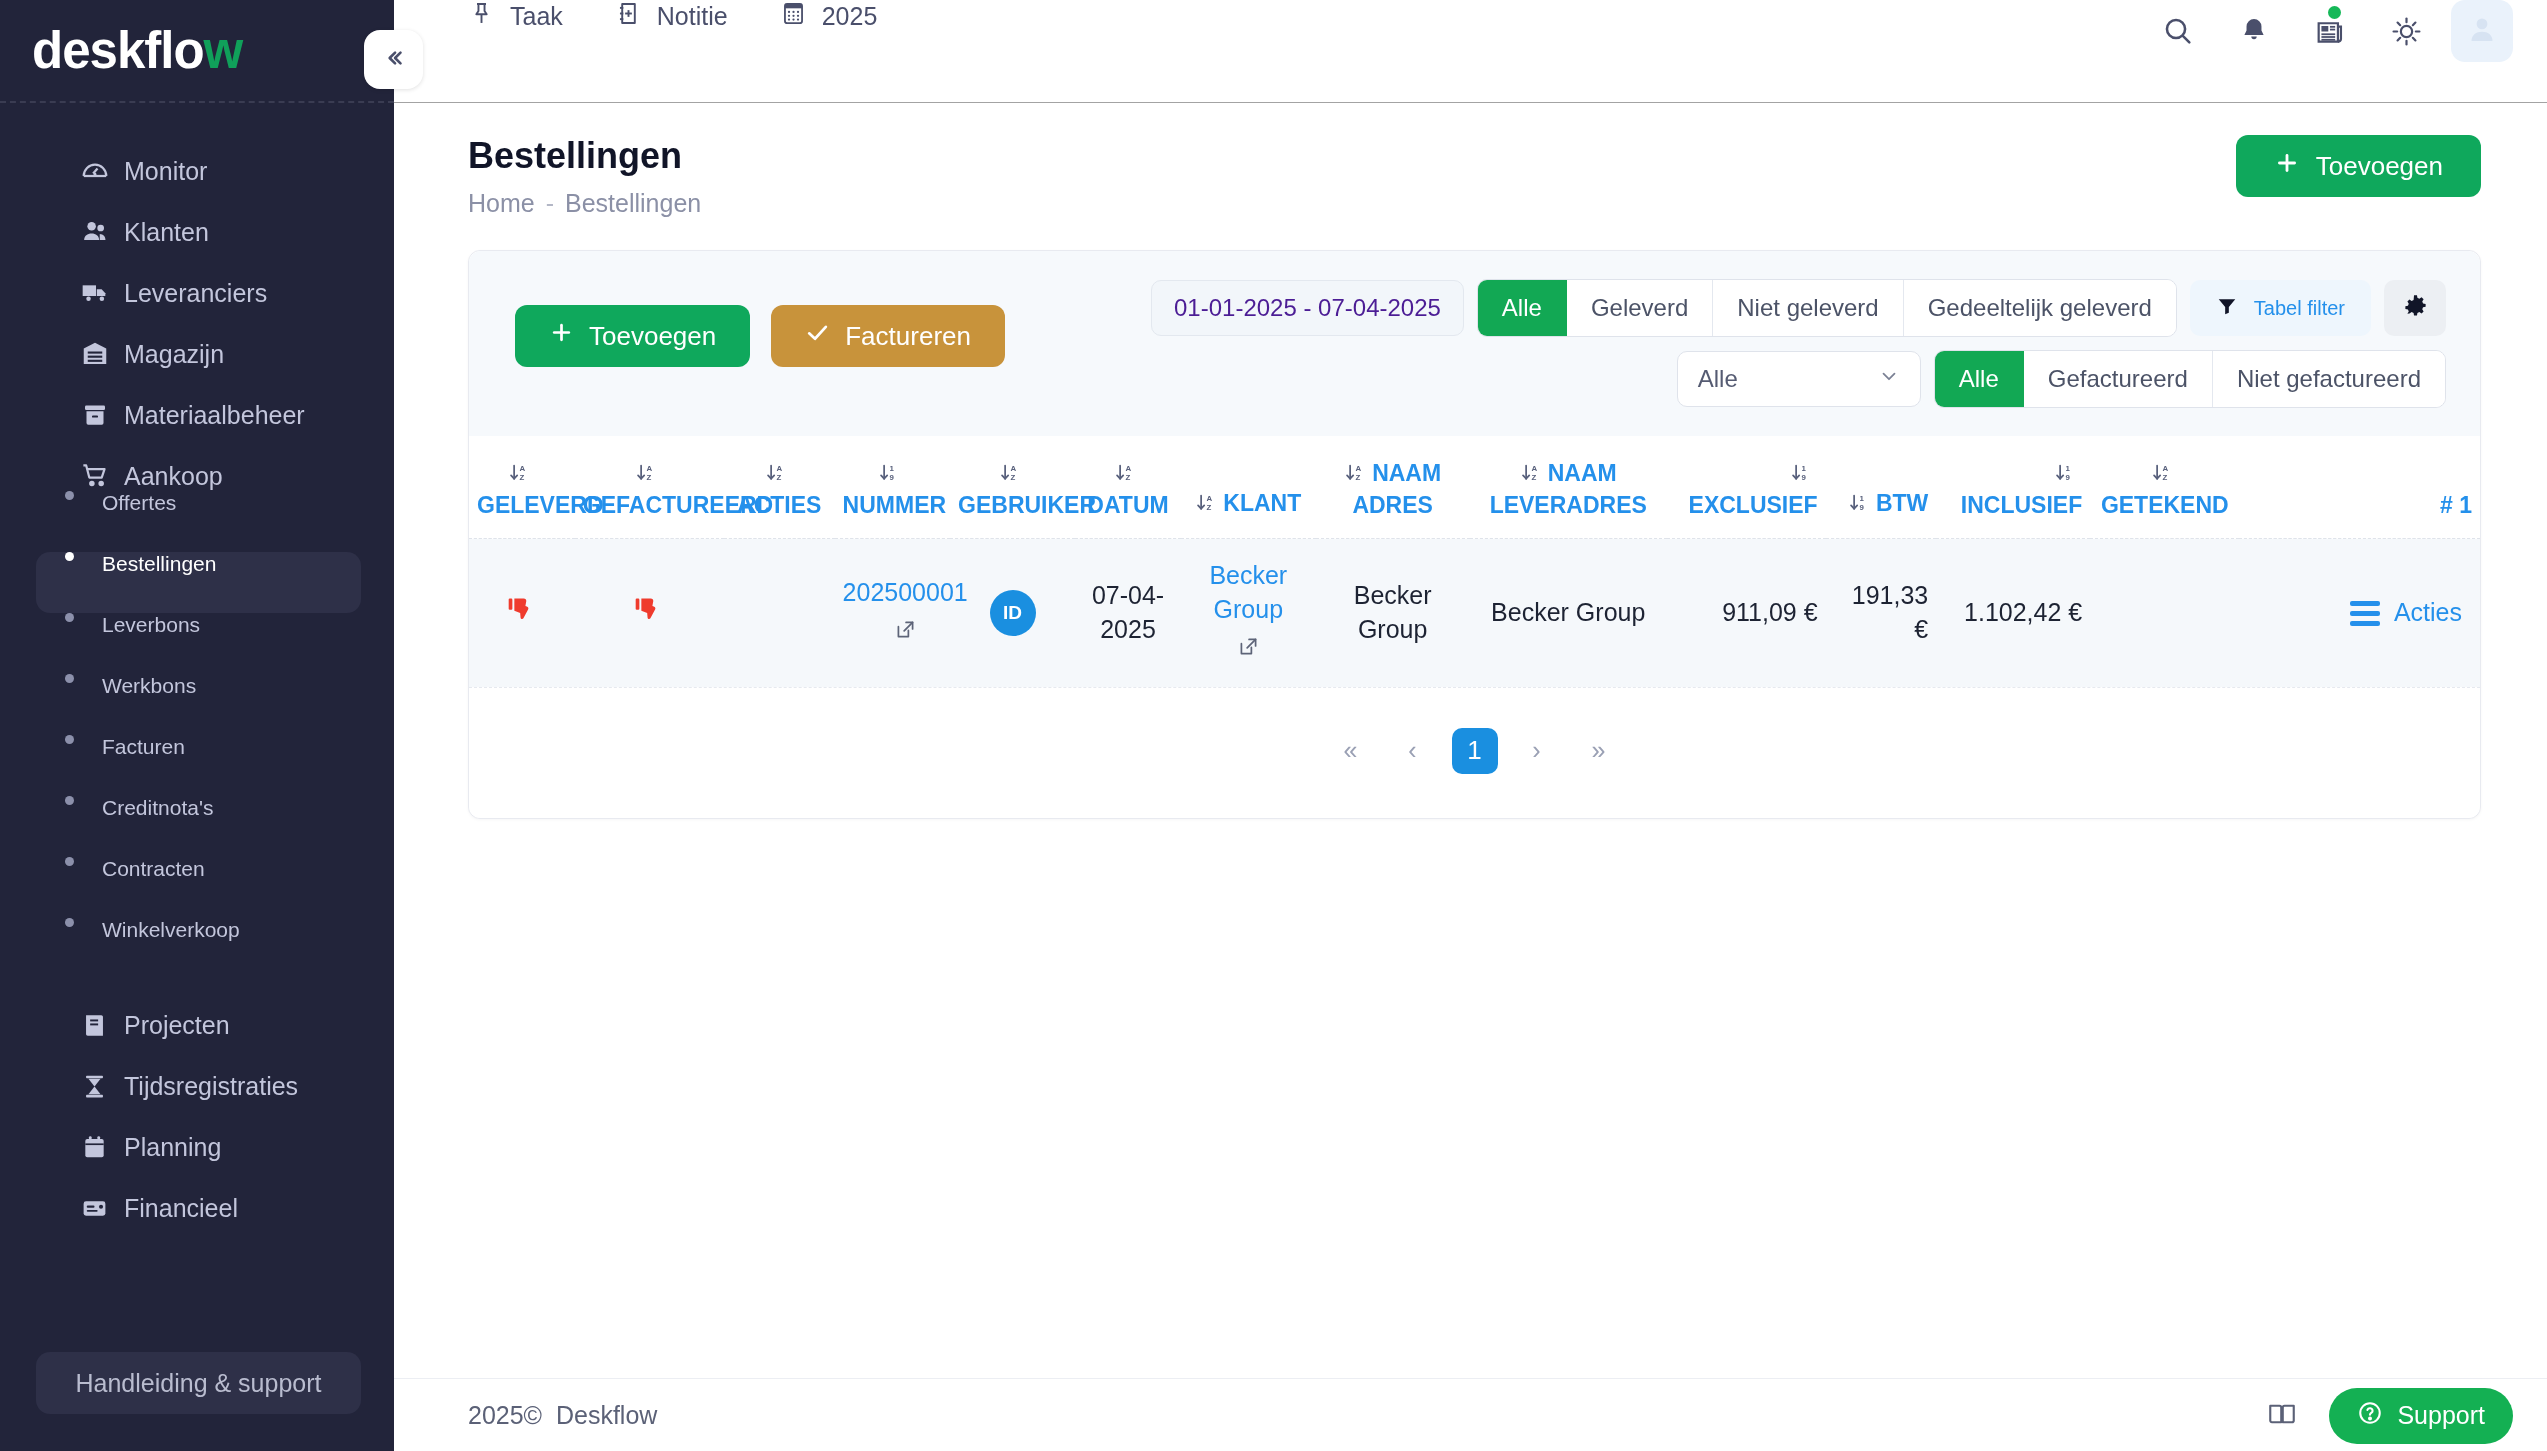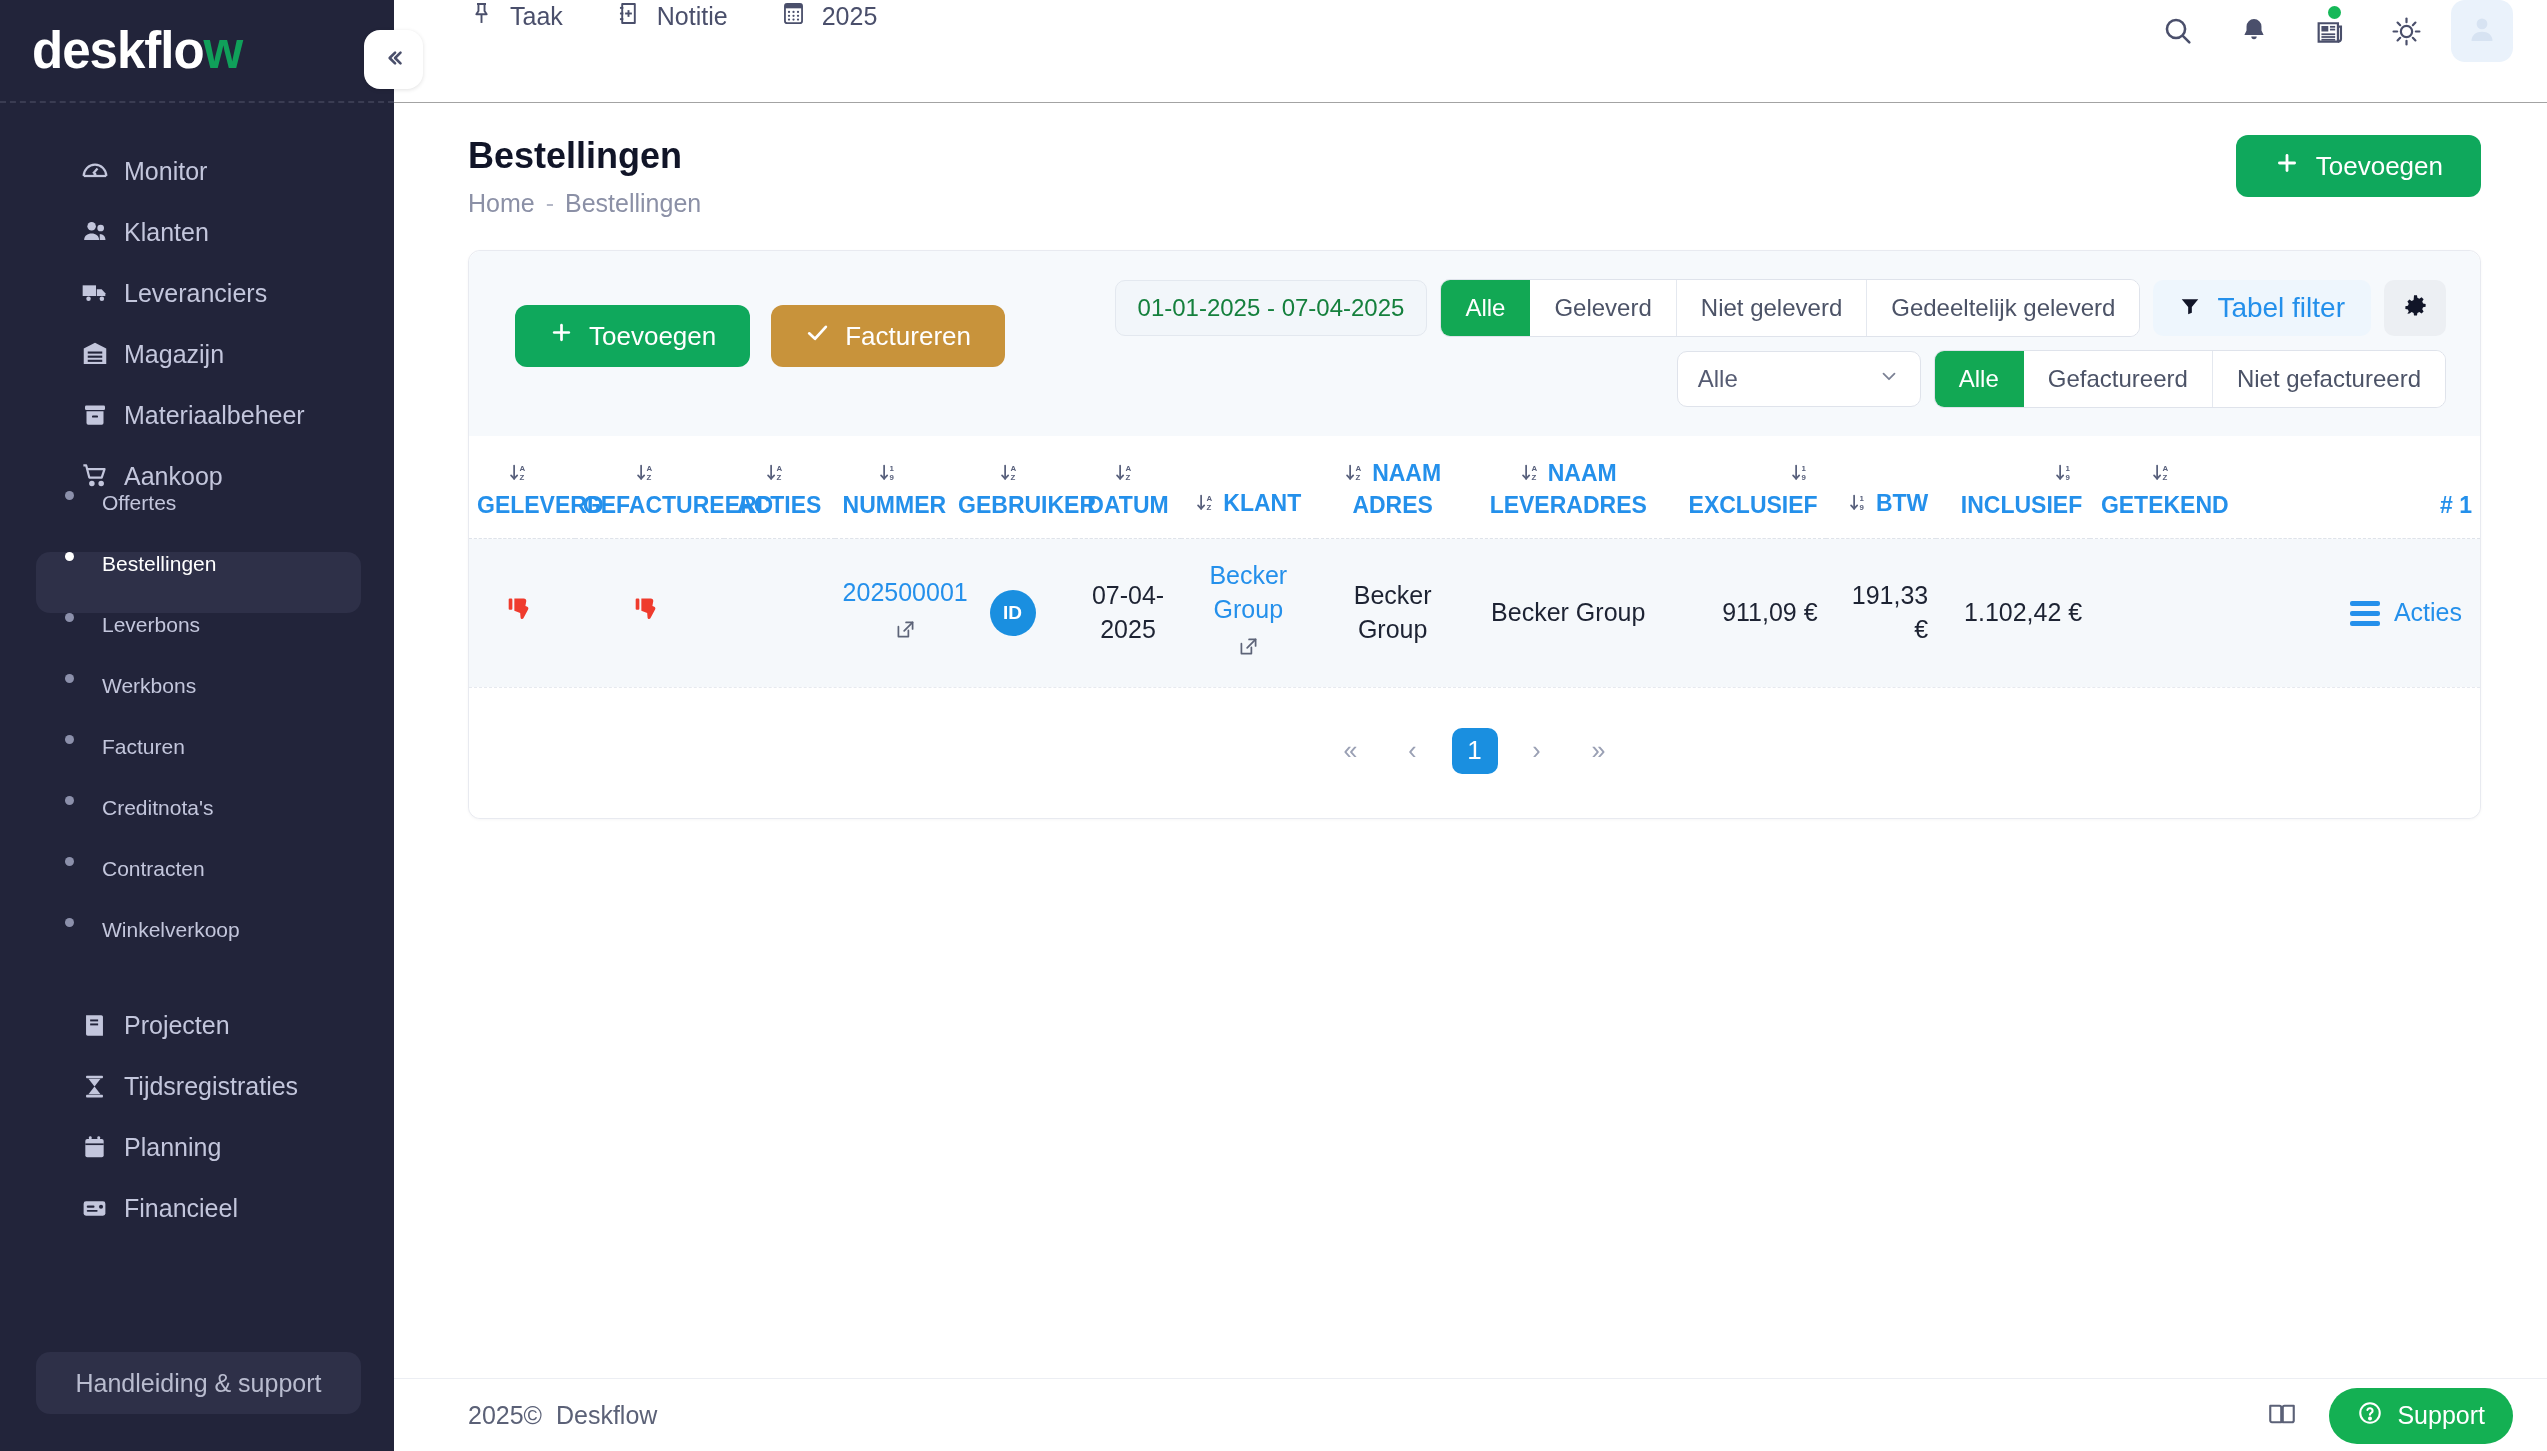--- a/index.html
+++ b/index.html
@@ -147,21 +147,21 @@
   .btn-green { background: #0fa85c; }
   .btn-gold  { background: #c8933b; }
   .tb-spacer { flex: 1 1 auto; }
 
   .tb-right { display: flex; flex-direction: column; gap: 13px; align-items: flex-end; }
   .tb-row { display: flex; align-items: center; gap: 13px; }
 
   .daterange {
     height: 56px; min-width: 244px; padding: 4px 22px;
     background: #f2f6fa; border: 1px solid #e3e8ef; border-radius: 10px;
-    display: flex; align-items: center; font-size: 24px; color: #15803d;
+    display: flex; align-items: center; font-size: 24px; color: #4c1d95;
     cursor: pointer;
   }
   .select {
     height: 56px; width: 244px; padding: 0 20px;
     background: #ffffff; border: 1px solid #dfe3eb; border-radius: 10px;
     display: flex; align-items: center; justify-content: space-between;
     font-size: 24px; color: #555b72; cursor: pointer;
   }
   .seg { display: flex; border: 1px solid #dfe3eb; border-radius: 10px; overflow: hidden; background: #fff; }
   .seg-btn {
@@ -170,21 +170,21 @@
     font-size: 24px; color: #4c5367; background: #ffffff;
     border-right: 1px solid #e4e8ef; cursor: pointer; white-space: nowrap;
   }
   .seg-btn:last-child { border-right: none; }
   .seg-btn.on { background: #12a854; color: #ffffff; border-right-color: #12a854; }
 
   .tabfilter {
     height: 56px; padding: 0 26px; border-radius: 10px;
     background: #eef6fd;
     display: flex; align-items: center; gap: 16px;
-    font-size: 28px; color: #2490eb; cursor: pointer; white-space: nowrap;
+    font-size: 20px; color: #2490eb; cursor: pointer; white-space: nowrap;
   }
   .gearbtn {
     width: 62px; height: 56px; border-radius: 10px;
     background: #eceff3; display: flex; align-items: center; justify-content: center;
     color: #111528; cursor: pointer;
   }
 
   
   .tablewrap { padding: 0; background: #ffffff; }
   table.grid { width: 100%; border-collapse: collapse; table-layout: fixed; }

